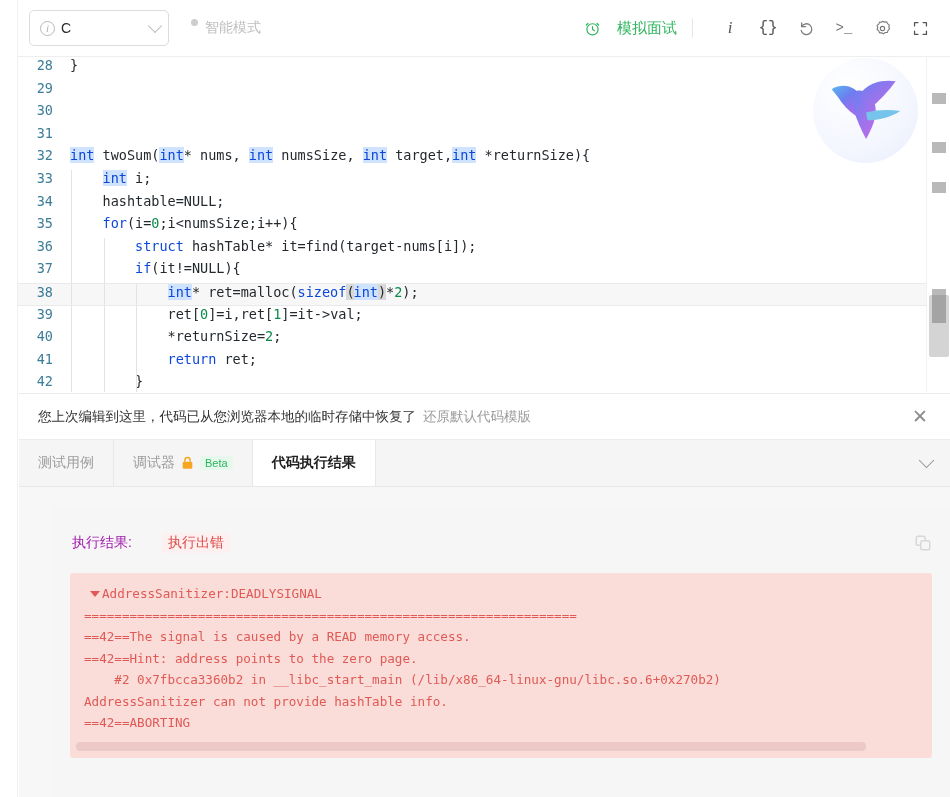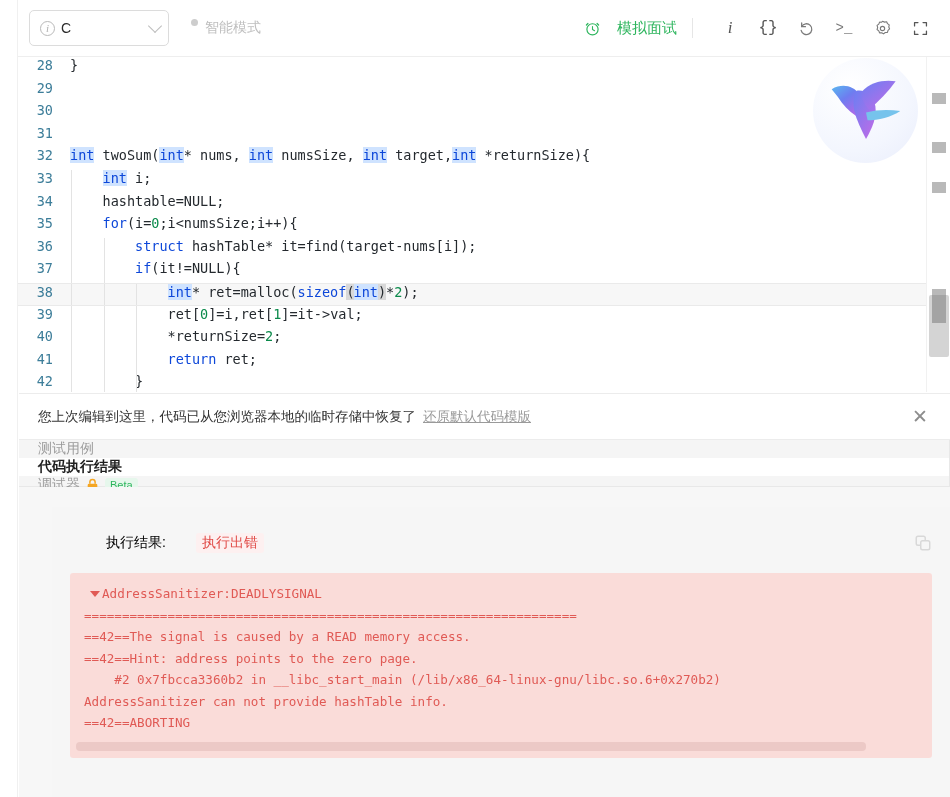--- a/index.html
+++ b/index.html
@@ -115,34 +115,33 @@
   }
 
   
   .notice {
     position: absolute; left: 19px; top: 393px; right: 0; height: 47px;
     background: #ffffff; border-top: 1px solid #ececec; border-bottom: 1px solid #ececec;
     display: flex; align-items: center; padding: 0 16px 0 19px;
   }
   .notice-txt { font-size: 13.5px; color: #333; }
   .notice-link {
-    font-size: 13.5px; color: #9a9a9a; text-decoration: underline;
+    font-size: 13.5px; color: #9a9a9a; 
     margin-left: 7px; cursor: pointer;
   }
   .notice-close {
     margin-left: auto; font-size: 19px; color: #8d8d8d; line-height: 1;
     cursor: pointer; padding: 4px 6px;
   }
 
   
   .tabbar {
     position: absolute; left: 19px; top: 440px; right: 0; height: 47px;
     background: #f5f5f5; display: flex; align-items: stretch;
     border-bottom: 1px solid #e8e8e8;
-    flex-direction: column;
   }
   .tab {
     display: flex; align-items: center; gap: 6px; padding: 0 19px;
     font-size: 14px; color: #9b9b9b; cursor: pointer;
     border-right: 1px solid #e8e8e8;
   }
   .tab.active { background: #ffffff; color: #1f1f1f; font-weight: bold; border-right: 1px solid #e8e8e8; }
   .lock-ico { width: 13px; height: 14px; flex: none; }
   .beta {
     font-size: 11px; color: #2db55d; background: #e6f7ec;
@@ -157,21 +156,21 @@
   
   .result {
     position: absolute; left: 19px; top: 487px; right: 0; bottom: 0;
     background: #f7f7f7; overflow: hidden;
   }
   .result-card {
     position: absolute; left: 33px; top: 20px; right: 0px; bottom: 0px;
     background: #f6f6f6;
   }
   .result-head { display: flex; align-items: center; padding: 26px 18px 0 20px; }
-  .rh-label { font-size: 14px; color: #000000; margin-left: 34px; }
+  .rh-label { font-size: 14px; color: #a21caf; }
   .rh-status { font-size: 14px; color: #e04a46; margin-left: 30px; background: #fdf0f0; padding: 1px 6px; border-radius: 3px; }
   .copy-ico { margin-left: auto; width: 18px; height: 18px; cursor: pointer; }
   .err-block {
     margin: 20px 18px 0 18px; background: #fadcd9; border-radius: 3px;
     padding: 10px 0 0 0; position: relative; height: 185px; overflow: hidden;
   }
   .err-line {
     font-family: "DejaVu Sans Mono", monospace; font-size: 12.6px; color: #e05a55;
     white-space: pre; padding: 0 14px; line-height: 21.5px;
   }
@@ -305,30 +304,30 @@
   <div class="notice">
     <span class="notice-txt">您上次编辑到这里，代码已从您浏览器本地的临时存储中恢复了</span>
     <span class="notice-link">还原默认代码模版</span>
     <span class="notice-close">✕</span>
   </div>
 
   <div class="tabbar">
     <div class="tab">
       <span>测试用例</span>
     </div>
-    <div class="tab active">
-      <span>代码执行结果</span>
-    </div>
     <div class="tab">
       <span>调试器</span>
       <svg class="lock-ico" viewBox="0 0 14 16">
         <rect x="1.5" y="6.5" width="11" height="8.2" rx="1.6" fill="#f5a623"></rect>
         <path d="M4 6.5V4.6a3 3 0 0 1 6 0v1.9" fill="none" stroke="#f5a623" stroke-width="1.7"></path>
       </svg>
       <span class="beta">Beta</span>
+    </div>
+    <div class="tab active">
+      <span>代码执行结果</span>
     </div>
     <div class="tab-collapse">
       <span class="chev2"></span>
     </div>
   </div>
 
   <div class="result">
     <div class="result-card">
       <div class="result-head">
         <span class="rh-label">执行结果:</span>

